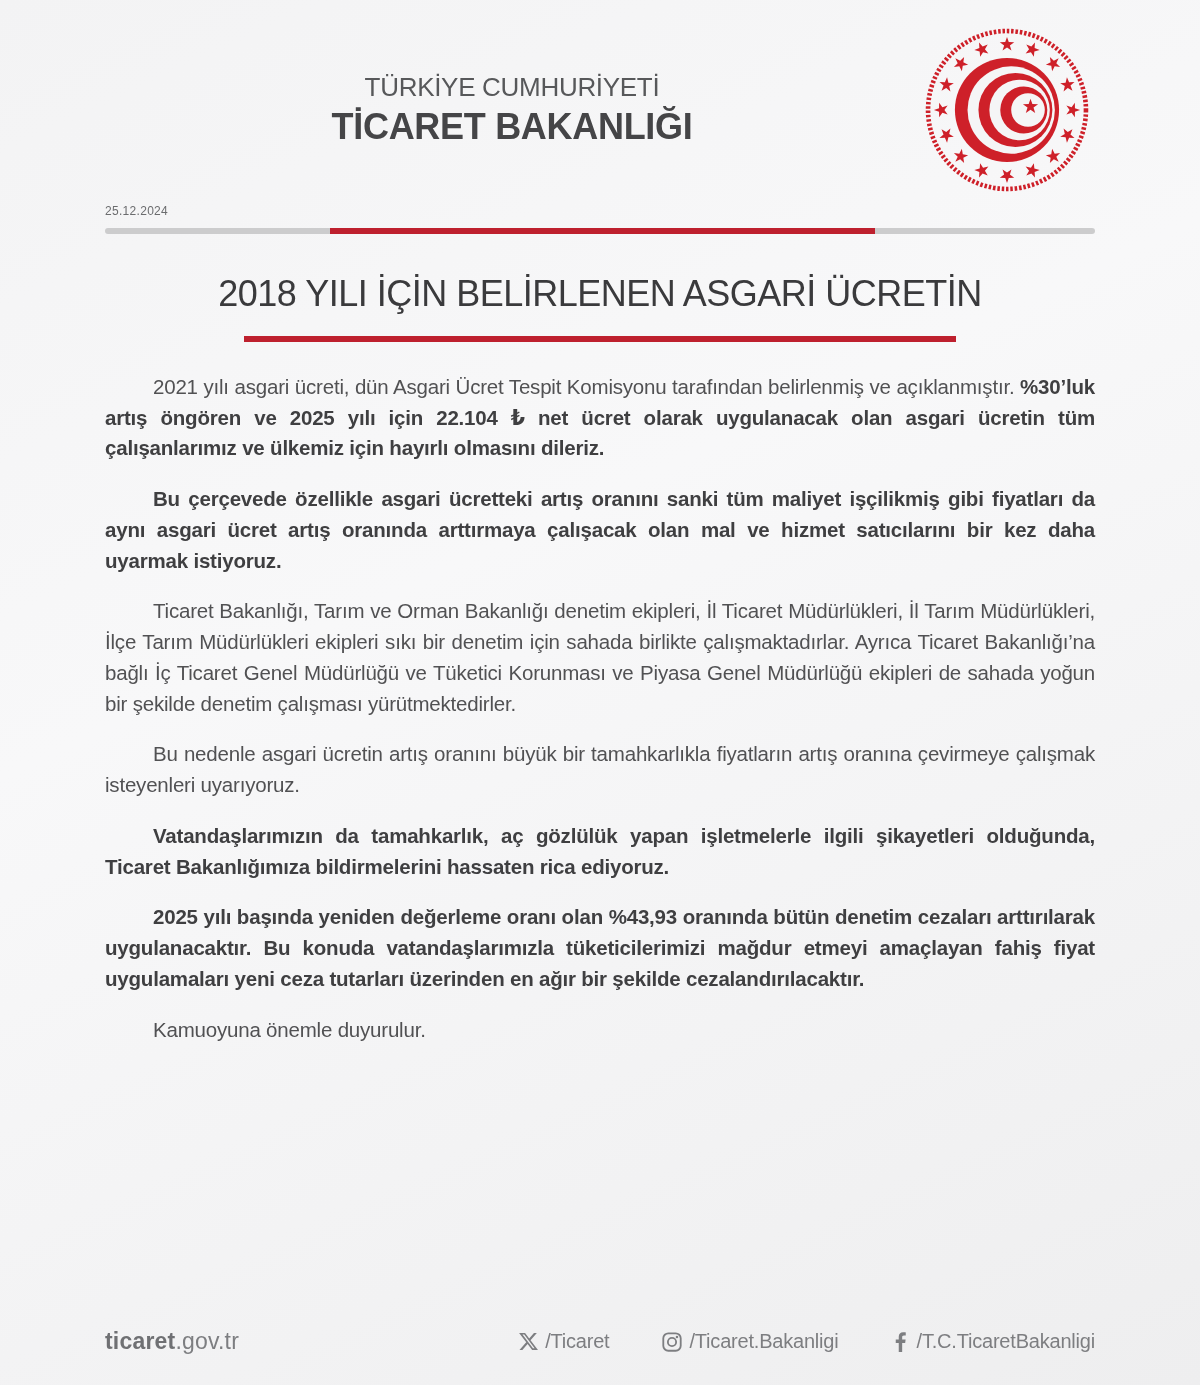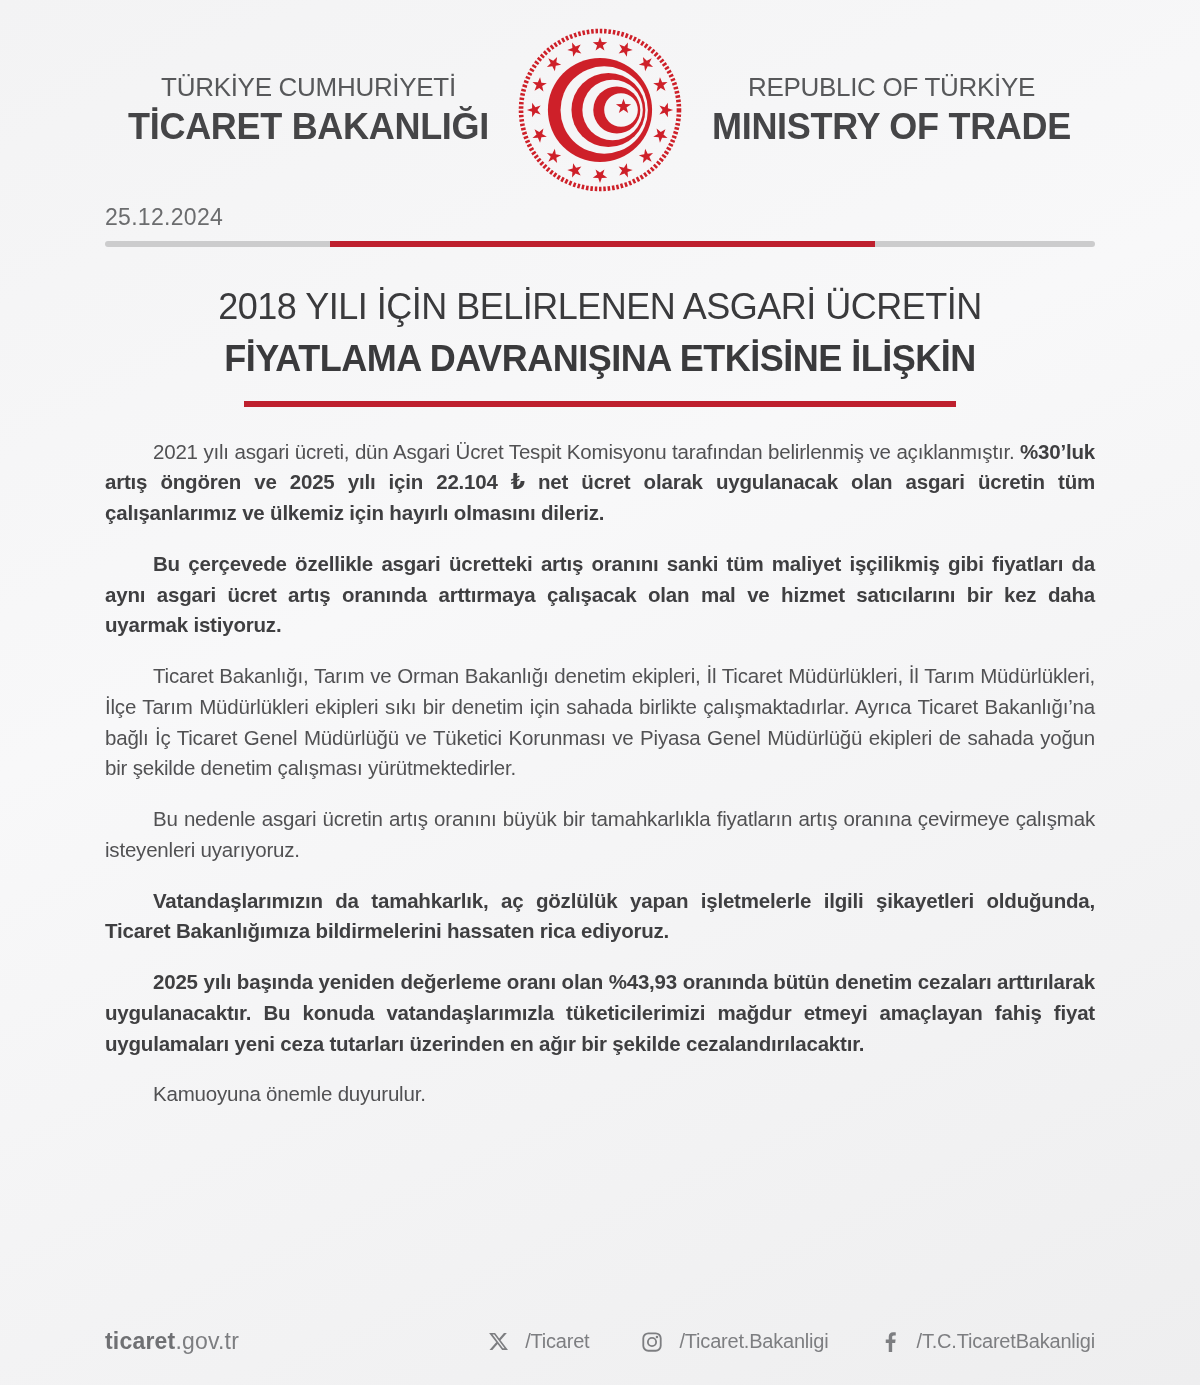--- a/index.html
+++ b/index.html
@@ -15,21 +15,21 @@
   }
   .content { width:990px; margin:0 auto; }
 
   
   .header { display:flex; align-items:center; justify-content:center; padding-top:26px; }
   .org-block { flex:1; text-align:center; letter-spacing:-0.3px; }
   .org-line1 { font-size:26px; font-weight:400; color:#57585a; }
   .org-line2 { font-size:36px; font-weight:700; color:#454547; margin-top:3px; }
   .logo-wrap { width:176px; height:168px; flex:0 0 auto; display:flex; align-items:center; justify-content:center; }
 
-  .date-row { margin-top:10px; font-size:23px; color:#6b6c6e; letter-spacing:0.3px; }
+  .date-row { margin-top:10px; font-size:12px; color:#6b6c6e; letter-spacing:0.3px; }
 
   .divider { position:relative; height:6px; margin-top:10px; background:#cccccd; border-radius:3px; }
   .divider .red-seg { position:absolute; left:225px; top:0; width:545px; height:6px; background:#be202e; }
 
   
   .title-block { margin-top:34px; text-align:center; color:#3a3a3c; letter-spacing:-0.5px; }
   .title-line { font-size:36px; line-height:1.44; }
   .w400 { font-weight:400; }
   .w700 { font-weight:700; }
   .title-underline { width:712px; height:6px; background:#be202e; margin:16px auto 0; }
@@ -38,21 +38,21 @@
   .body-text { margin-top:30px; font-size:20.5px; line-height:1.5; text-align:justify; color:#515153; letter-spacing:-0.2px; }
   .body-text p { text-indent:48px; margin-bottom:20px; }
   .bold { font-weight:700; color:#3f3f41; }
 
   
   .footer { position:absolute; left:0; bottom:30px; width:100%; padding:0 105px;
             display:flex; justify-content:space-between; color:#7d7e81; }
   .site { font-size:23px; letter-spacing:0.2px; }
   .site .b { font-weight:700; color:#6f7073; }
   .socials { display:flex; align-items:center; gap:52px; }
-  .social-item { display:flex; align-items:center; gap:16px; font-size:20px; letter-spacing:-0.2px; }
+  .social-item { display:flex; align-items:center; gap:6px; font-size:20px; letter-spacing:-0.2px; }
   .social-item svg { display:block; }
 </style>
 </head>
 <body>
 
 <div class="page">
   <div class="content">
 
     <div class="header">
       <div class="org-block">
@@ -88,35 +88,30 @@
           <circle cx="100" cy="100" r="62" fill="#ce2029"></circle>
           <circle cx="105" cy="100" r="52" fill="#f5f5f6"></circle>
           <circle cx="110" cy="100" r="44" fill="#ce2029"></circle>
           <circle cx="115" cy="100" r="36" fill="#f5f5f6"></circle>
           <circle cx="120" cy="100" r="28" fill="#ce2029"></circle>
           <circle cx="125" cy="100" r="20" fill="#f5f5f6"></circle>
           <use href="#lstar" transform="translate(128 96) scale(1.05)"></use>
         </svg>
       </div>
 
-      <div class="org-block">
-        <div class="org-line1">REPUBLIC OF TÜRKİYE</div>
-        <div class="org-line2">MINISTRY OF TRADE</div>
-      </div>
     </div>
 
     <div class="date-row">25.12.2024</div>
 
     <div class="divider">
       <div class="red-seg"></div>
     </div>
 
     <div class="title-block">
       <div class="title-line w400">2018 YILI İÇİN BELİRLENEN ASGARİ ÜCRETİN</div>
-      <div class="title-line w700">FİYATLAMA DAVRANIŞINA ETKİSİNE İLİŞKİN</div>
       <div class="title-underline"></div>
     </div>
 
     <div class="body-text">
       <p><span>2021 yılı asgari ücreti, dün Asgari Ücret Tespit Komisyonu tarafından belirlenmiş ve açıklanmıştır. </span><span class="bold">%30’luk artış öngören ve 2025 yılı için 22.104 ₺ net ücret olarak uygulanacak olan asgari ücretin tüm çalışanlarımız ve ülkemiz için hayırlı olmasını dileriz.</span></p>
       <p class="bold">Bu çerçevede özellikle asgari ücretteki artış oranını sanki tüm maliyet işçilikmiş gibi fiyatları da aynı asgari ücret artış oranında arttırmaya çalışacak olan mal ve hizmet satıcılarını bir kez daha uyarmak istiyoruz.</p>
       <p>Ticaret Bakanlığı, Tarım ve Orman Bakanlığı denetim ekipleri, İl Ticaret Müdürlükleri, İl Tarım Müdürlükleri, İlçe Tarım Müdürlükleri ekipleri sıkı bir denetim için sahada birlikte çalışmaktadırlar. Ayrıca Ticaret Bakanlığı’na bağlı İç Ticaret Genel Müdürlüğü ve Tüketici Korunması ve Piyasa Genel Müdürlüğü ekipleri de sahada yoğun bir şekilde denetim çalışması yürütmektedirler.</p>
       <p>Bu nedenle asgari ücretin artış oranını büyük bir tamahkarlıkla fiyatların artış oranına çevirmeye çalışmak isteyenleri uyarıyoruz.</p>
       <p class="bold">Vatandaşlarımızın da tamahkarlık, aç gözlülük yapan işletmelerle ilgili şikayetleri olduğunda, Ticaret Bakanlığımıza bildirmelerini hassaten rica ediyoruz.</p>
       <p class="bold">2025 yılı başında yeniden değerleme oranı olan %43,93 oranında bütün denetim cezaları arttırılarak uygulanacaktır. Bu konuda vatandaşlarımızla tüketicilerimizi mağdur etmeyi amaçlayan fahiş fiyat uygulamaları yeni ceza tutarları üzerinden en ağır bir şekilde cezalandırılacaktır.</p>

